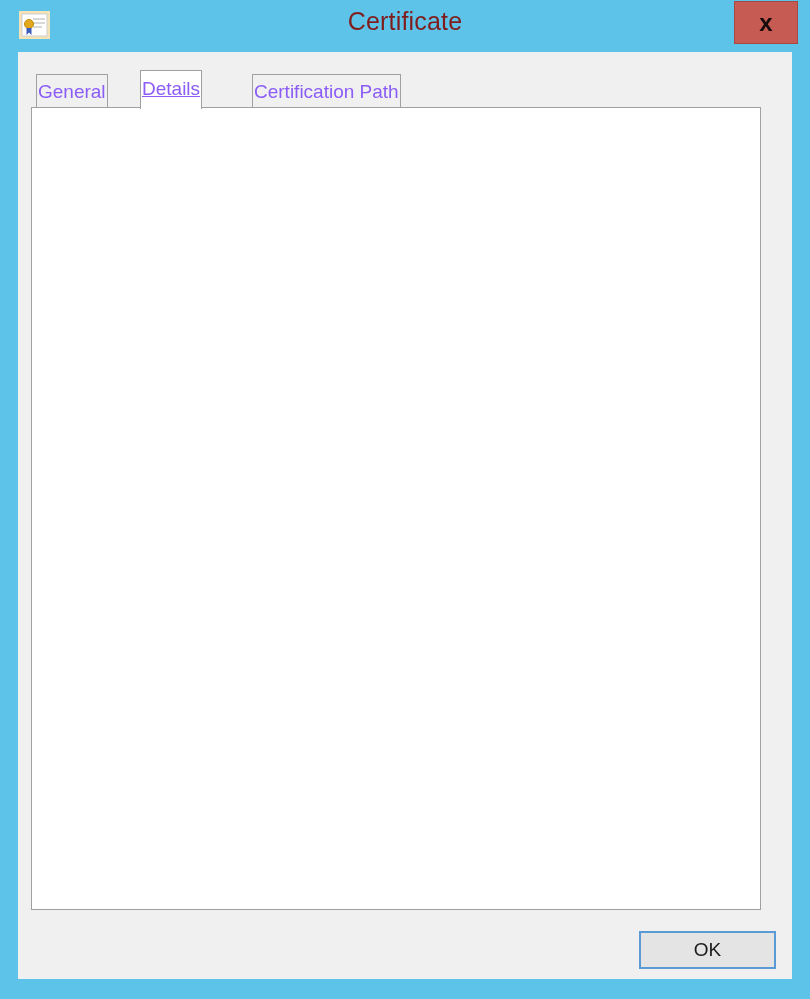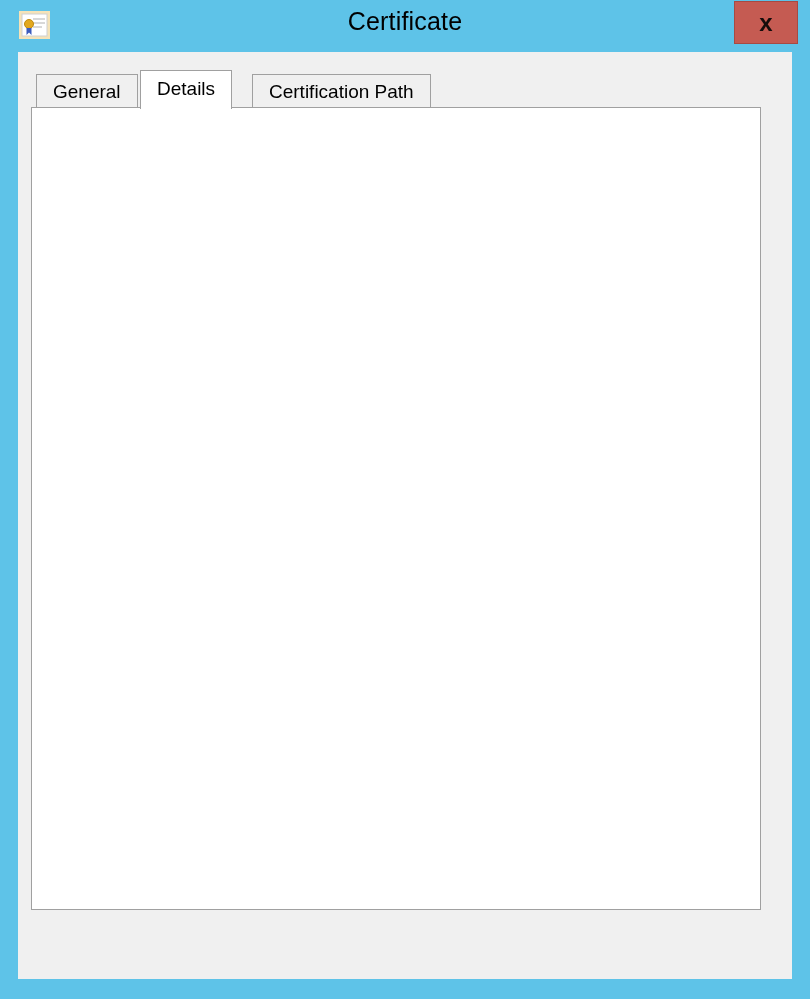--- a/index.html
+++ b/index.html
@@ -35,21 +35,21 @@
     position: absolute;
     left: 19px; top: 11px;
     width: 31px; height: 28px;
   }
   #title-text {
     position: absolute;
     left: 0; top: 7px;
     width: 810px;
     text-align: center;
     font-size: 25px;
-    color: #000000;
+    color: #7f1d1d;
     font-family: "Liberation Sans", sans-serif;
     letter-spacing: 0.2px;
   }
   #close-button {
     position: absolute;
     right: 12px; top: 1px;
     width: 64px; height: 43px;
     background: #c55b52;
     border: 1px solid #a74a43;
     box-sizing: border-box;
@@ -85,37 +85,37 @@
   }
   .tab {
     position: absolute;
     top: 0;
     height: 34px;
     box-sizing: border-box;
     background: #f0f0f0;
     border: 1px solid #a0a0a0;
     border-bottom: none;
     font-size: 19px;
-    color: #000000;
+    color: #8b5cf6;
     line-height: 33px;
-    padding: 0 16px;
+    padding: 0 1px;
     cursor: pointer;
     white-space: nowrap;
     text-align: center;
   }
   .tab.selected {
     background: #ffffff;
     top: -4px;
     height: 39px;
     line-height: 36px;
     border-color: #a0a0a0;
     z-index: 5;
   }
   #tab-general { left: 0; }
-  #tab-details { left: 104px; }
+  #tab-details { left: 104px; text-decoration: underline; }
   #tab-certpath { left: 216px; }
 
   
   #tab-panel {
     position: absolute;
     left: 13px; top: 55px;
     width: 730px; height: 803px;
     background: #ffffff;
     border: 1px solid #a0a0a0;
     box-sizing: border-box;
@@ -525,15 +525,16 @@
       <div id="annotation-box" style="top: 32px; border-color: rgb(238, 28, 24);"></div>
     </div>
 
     <div class="btn" id="btn-edit-properties">Edit Properties...</div>
     <div class="btn" id="btn-copy-to-file">Copy to File...</div>
 
     <div id="learn-more">
       <span>Learn more about </span><span id="learn-more-link">certificate details</span>
     </div>
 
+    <div id="btn-ok">OK</div>
 
   </div>
 </div>
 
 </body></html>

